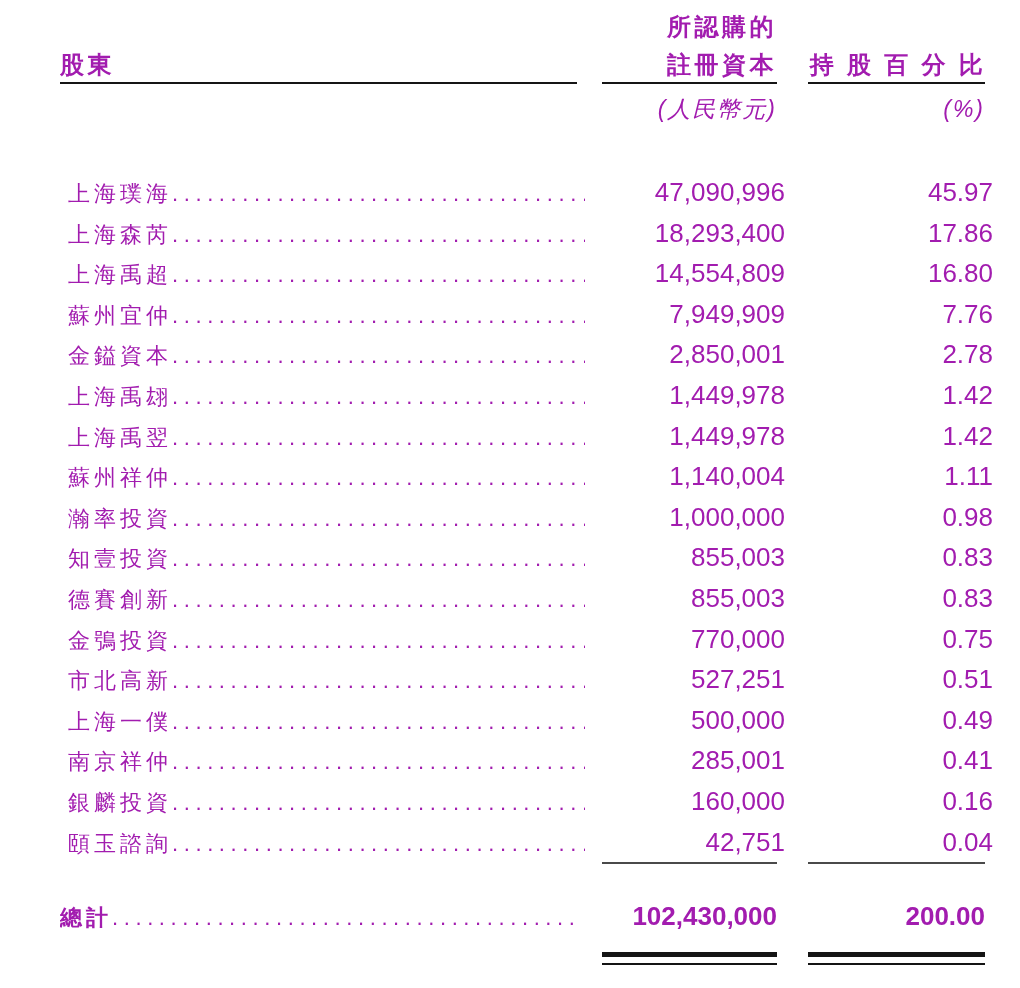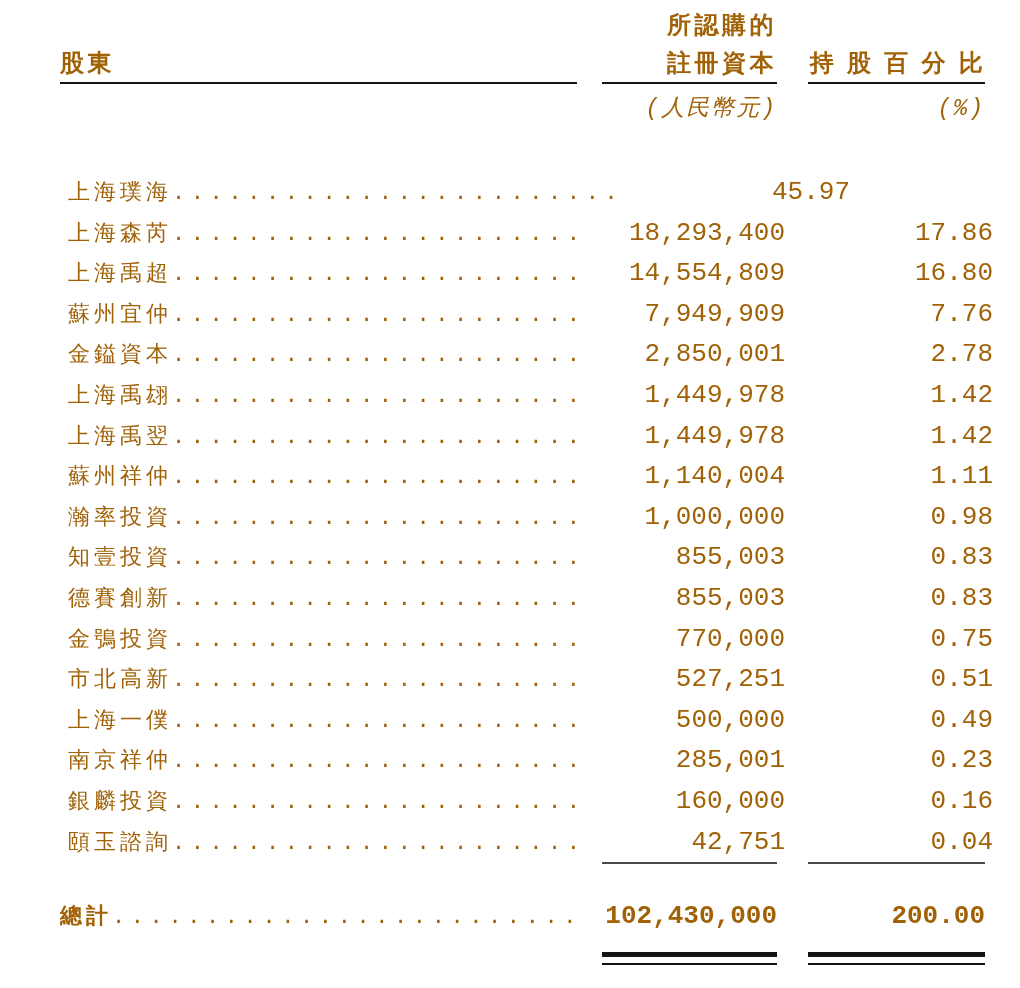--- a/index.html
+++ b/index.html
@@ -1,21 +1,21 @@
 <!DOCTYPE html>
 <html><head>
 <meta charset="utf-8">
 <style>
   html,body{margin:0;padding:0;background:#ffffff;}
   #page{
     position:relative;
     width:1020px;height:988px;
     background:#ffffff;
-    color:#a16207;
-    font-family:Liberation Mono, monospace;
+    color:#a21caf;
+    font-family:Liberation Sans, sans-serif;
     overflow:hidden;
   }
   .line{
     position:absolute;left:28px;width:957px;
     display:flex;align-items:baseline;
   }
   .c1{width:549px;display:flex;align-items:baseline;overflow:hidden;margin-left:32px;}
   .g1{width:25px;flex:none;}
   .c2{width:175px;flex:none;text-align:right;}
   .g2{width:31px;flex:none;}
@@ -86,20 +86,21 @@
     <div class="c3 units">(%)</div>
   </div>
 
   <div id="rows">
     <div class="row">
       <div class="c1">
         <span class="nm">上海璞海</span>
         <span class="dots"></span>
       </div>
       <div class="g1"></div>
+      <div class="c2 num">47,090,996</div>
       <div class="g2"></div>
       <div class="c3 num">45.97</div>
     </div>
 
     <div class="row">
       <div class="c1">
         <span class="nm">上海森芮</span>
         <span class="dots"></span>
       </div>
       <div class="g1"></div>
@@ -241,21 +242,21 @@
     </div>
 
     <div class="row">
       <div class="c1">
         <span class="nm">南京祥仲</span>
         <span class="dots"></span>
       </div>
       <div class="g1"></div>
       <div class="c2 num">285,001</div>
       <div class="g2"></div>
-      <div class="c3 num">0.23</div>
+      <div class="c3 num">0.41</div>
     </div>
 
     <div class="row">
       <div class="c1">
         <span class="nm">銀麟投資</span>
         <span class="dots"></span>
       </div>
       <div class="g1"></div>
       <div class="c2 num">160,000</div>
       <div class="g2"></div>

